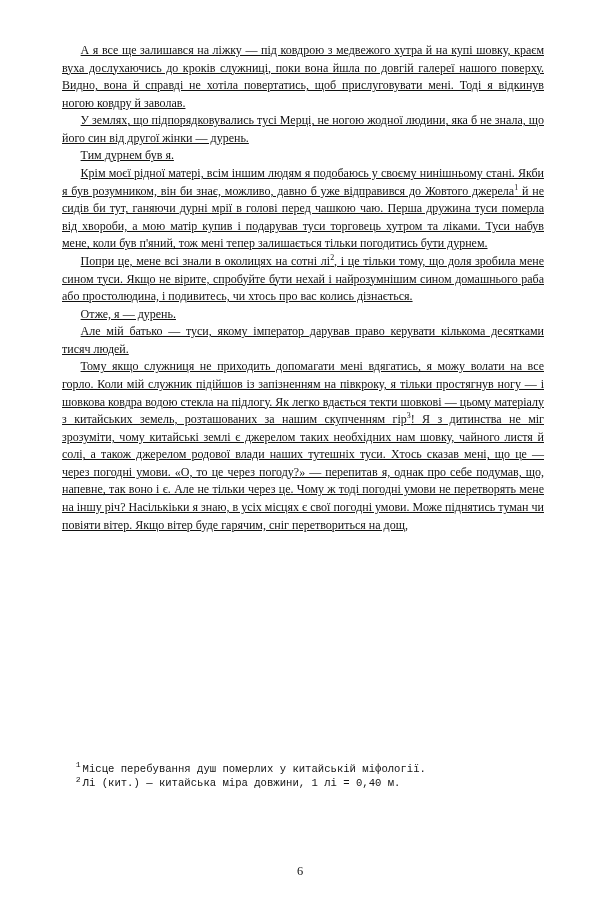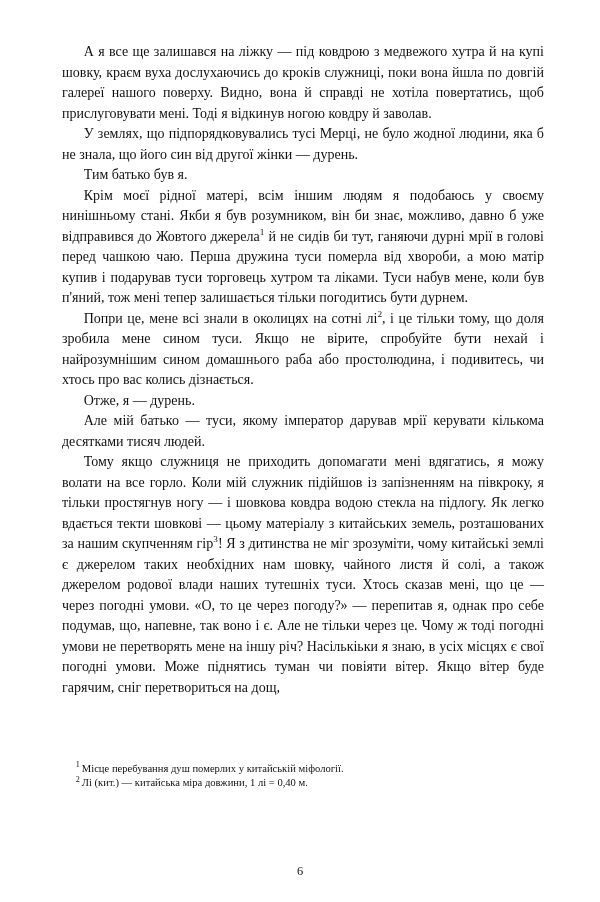--- a/index.html
+++ b/index.html
@@ -15,26 +15,27 @@
     overflow: hidden;
   }
   .page {
     position: relative;
     width: 600px;
     height: 902px;
     box-sizing: border-box;
     padding: 42px 56px 0 62px;
   }
   .body-text {
-    font-size: 14px;
+    font-size: 12px;
     line-height: 1.465;
     text-align: justify;
     text-justify: inter-word;
     -webkit-hyphens: none;
     hyphens: none;
+    text-decoration: underline;
   }
   .body-text p {
     margin: 0;
     text-indent: 1.55em;
   }
   sup {
     font-size: 0.66em;
     vertical-align: super;
     line-height: 0;
   }
@@ -49,20 +50,21 @@
     height: 0;
     border: 0;
     margin: 0;
   }
   .footnote {
     font-size: 10.6px;
     line-height: 1.33;
     text-align: justify;
     text-indent: 1.3em;
     margin: 0;
+    font-family: Liberation Mono, monospace;
   }
   .footnote .marker {
     font-size: 0.76em;
     vertical-align: super;
     line-height: 0;
     margin-right: 2px;
   }
   .page-number {
     position: absolute;
     left: 0;
@@ -72,26 +74,26 @@
     font-size: 12.4px;
   }
 </style>
 </head>
 <body>
 
 <div class="page">
 
   <div class="body-text">
     <p>А я все ще залишався на ліжку — під ковдрою з медвежого хутра й на купі шовку, краєм вуха дослухаючись до кроків служниці, поки вона йшла по довгій галереї нашого поверху. Видно, вона й справді не хотіла повертатись, щоб прислуговувати мені. Тоді я відкинув ногою ковдру й заволав.</p>
-    <p>У землях, що підпорядковувались тусі Мерці, не було жодної людини, яка б не знала, що його син від другої жінки — дурень.</p>
-    <p>Тим батько був я.</p>
+    <p>У землях, що підпорядковувались тусі Мерці, не ногою жодної людини, яка б не знала, що його син від другої жінки — дурень.</p>
+    <p>Тим дурнем був я.</p>
     <p>Крім моєї рідної матері, всім іншим людям я подобаюсь у своєму нинішньому стані. Якби я був розумником, він би знає, можливо, давно б уже відправився до Жовтого джерела<sup>1</sup> й не сидів би тут, ганяючи дурні мрії в голові перед чашкою чаю. Перша дружина туси померла від хвороби, а мою матір купив і подарував туси торговець хутром та ліками. Туси набув мене, коли був п'яний, тож мені тепер залишається тільки погодитись бути дурнем.</p>
     <p>Попри це, мене всі знали в околицях на сотні лі<sup>2</sup>, і це тільки тому, що доля зробила мене сином туси. Якщо не вірите, спробуйте бути нехай і найрозумнішим сином домашнього раба або простолюдина, і подивитесь, чи хтось про вас колись дізнається.</p>
     <p>Отже, я — дурень.</p>
-    <p>Але мій батько — туси, якому імператор дарував мрії керувати кількома десятками тисяч людей.</p>
+    <p>Але мій батько — туси, якому імператор дарував право керувати кількома десятками тисяч людей.</p>
     <p>Тому якщо служниця не приходить допомагати мені вдягатись, я можу волати на все горло. Коли мій служник підійшов із запізненням на півкроку, я тільки простягнув ногу — і шовкова ковдра водою стекла на підлогу. Як легко вдається текти шовкові — цьому матеріалу з китайських земель, розташованих за нашим скупченням гір<sup>3</sup>! Я з дитинства не міг зрозуміти, чому китайські землі є джерелом таких необхідних нам шовку, чайного листя й солі, а також джерелом родової влади наших тутешніх туси. Хтось сказав мені, що це — через погодні умови. «О, то це через погоду?» — перепитав я, однак про себе подумав, що, напевне, так воно і є. Але не тільки через це. Чому ж тоді погодні умови не перетворять мене на іншу річ? Насількіьки я знаю, в усіх місцях є свої погодні умови. Може піднятись туман чи повіяти вітер. Якщо вітер буде гарячим, сніг перетвориться на дощ,</p>
   </div>
 
   <div class="footnotes">
     <hr class="fn-rule">
     <p class="footnote"><span class="marker">1</span><span>Місце перебування душ померлих у китайській міфології.</span></p>
     <p class="footnote"><span class="marker">2</span><span>Лі (кит.) — китайська міра довжини, 1 лі = 0,40 м.</span></p>
   </div>
 
   <div class="page-number">6</div>

